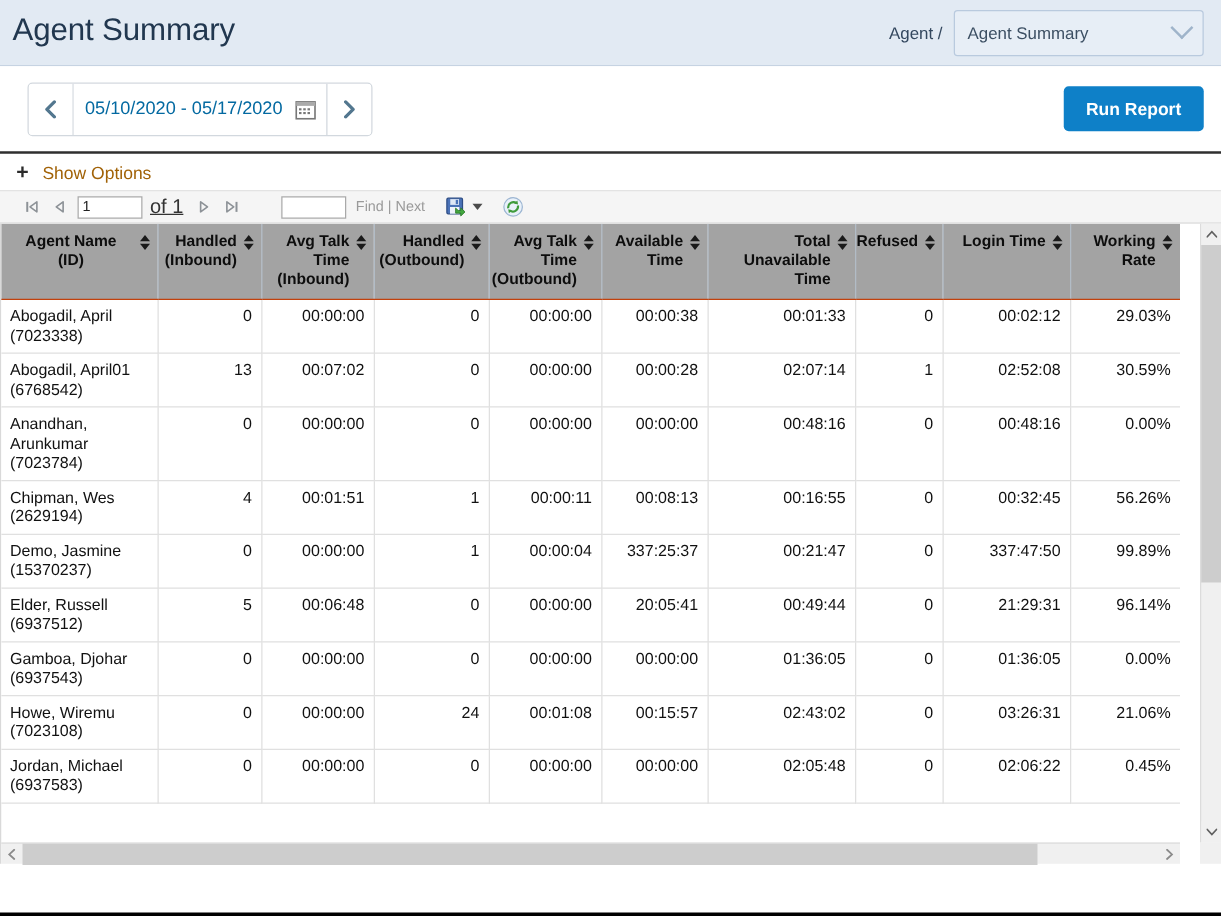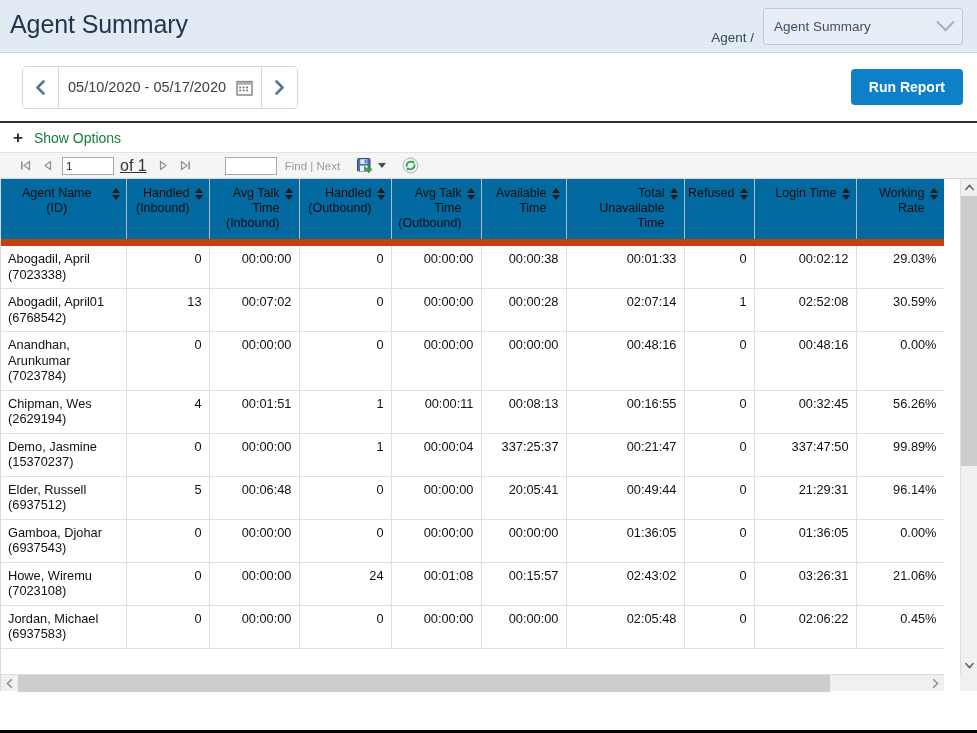--- a/index.html
+++ b/index.html
@@ -34,21 +34,21 @@
     font-size: 25px;
     color: #21374f;
     font-weight: normal;
     letter-spacing: -0.1px;
     line-height: 1;
     padding-bottom: 3px;
   }
   .topbar-right {
     margin-left: auto;
     display: flex;
-    align-items: flex-end;
+    align-items: center;
     gap: 9px;
   }
   .breadcrumb {
     font-size: 13.5px;
     color: #33475e;
   }
   .report-select {
     width: 200px;
     height: 37px;
     background: #e7eef6;
@@ -107,21 +107,21 @@
   .dr-field {
     display: flex;
     align-items: center;
     padding: 0 8px 0 9px;
     gap: 10px;
     background: #fff;
     cursor: text;
   }
   .dr-text {
     font-size: 14.5px;
-    color: #404040;
+    color: #0369a1;
   }
   .cal-icon { width: 17px; height: 17px; flex: 0 0 auto; }
 
   .run-report {
     margin-left: auto;
     background: #0e80c8;
     color: #fff;
     border: none;
     border-radius: 4px;
     font-size: 14px;
@@ -142,21 +142,21 @@
     cursor: pointer;
   }
   .plus-icon {
     color: #2b2b2b;
     font-size: 17px;
     font-weight: bold;
     line-height: 1;
   }
   .showoptions-label {
     font-size: 14px;
-    color: #15803d;
+    color: #a16207;
   }
 
   
   .reptoolbar {
     height: 27px;
     background: #f5f5f5;
     border-top: 1px solid #e3e3e3;
     border-bottom: 1px solid #d6d6d6;
     display: flex;
     align-items: center;
@@ -213,25 +213,25 @@
     width: 943px;
     height: 495px;
     overflow: hidden;
   }
   table.report {
     border-collapse: collapse;
     table-layout: fixed;
     width: 943px;
   }
   table.report th {
-    background: #0369a1;
+    background: #a3a3a3;
     border-right: 1px solid #b2bcc6;
-    border-bottom: 7px solid #c2410c;
+    border-bottom: 1px solid #c2410c;
     font-size: 12.5px;
-    font-weight: normal;
+    font-weight: bold;
     color: #0d0d0d;
     padding: 7px 6px 8px 6px;
     vertical-align: top;
     height: 55px;
     font-family: "Liberation Sans", sans-serif;
   }
   table.report th .thinner {
     display: flex;
     align-items: flex-start;
     justify-content: flex-end;

